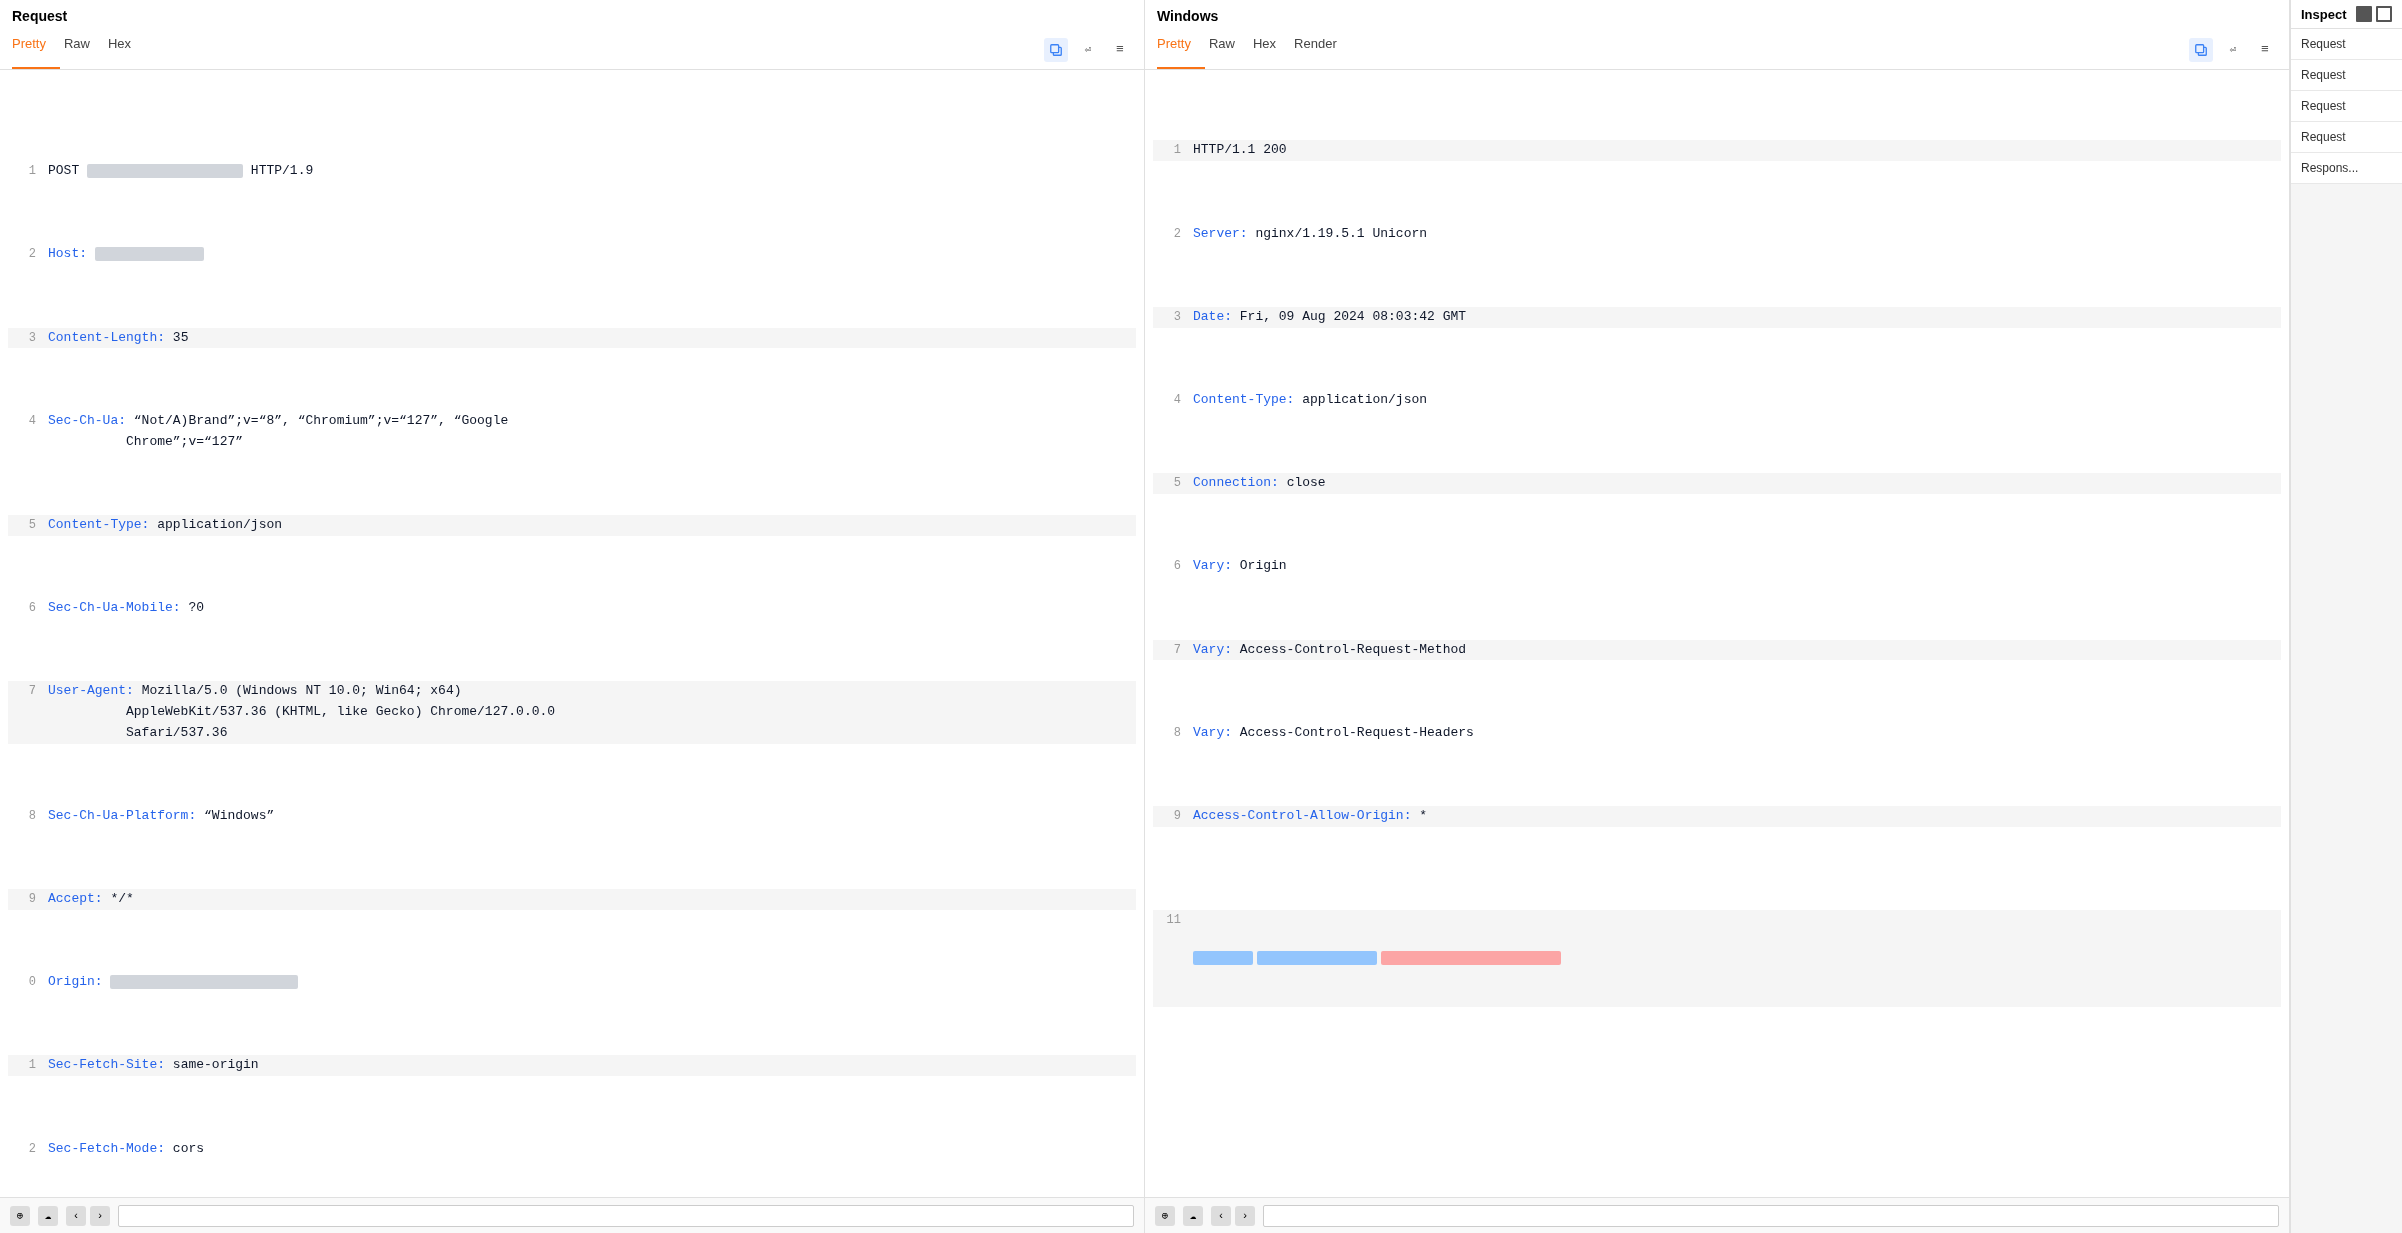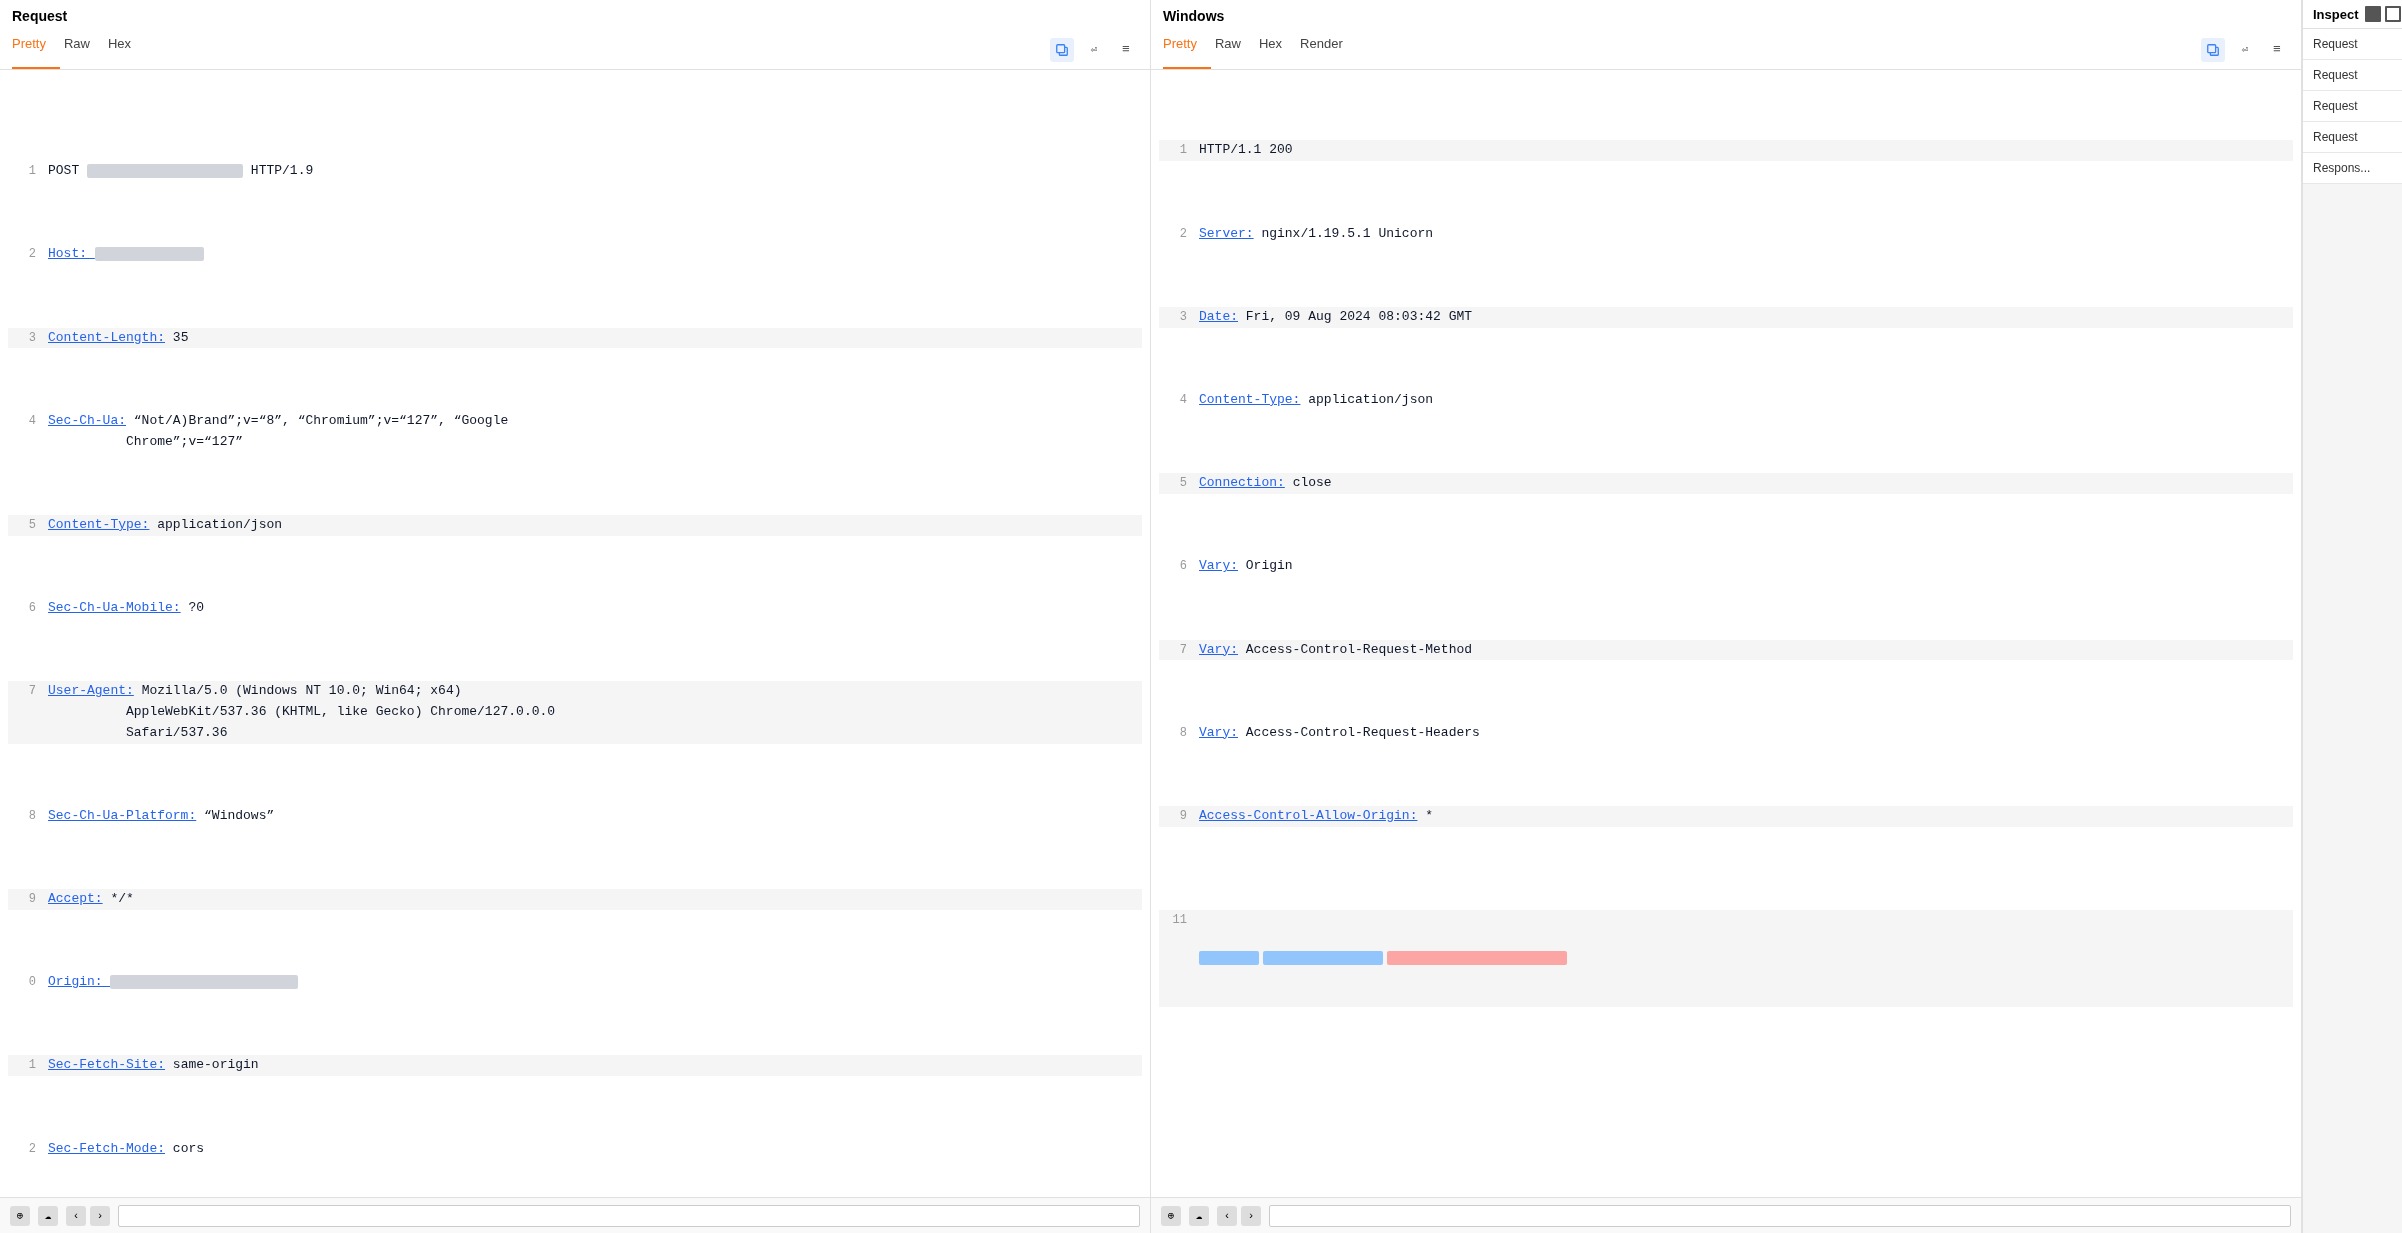--- a/index.html
+++ b/index.html
@@ -120,21 +120,21 @@
     .line-content {
       flex: 1;
       white-space: pre-wrap;
       word-break: break-all;
     }
 
     .line.highlighted {
       background: #f5f5f5;
     }
 
-    .key { color: #2563eb; text-decoration: underline; }
+    .key { color: #2563eb; }
     .plain-text { color: #0f172a; }
     .redacted {
       display: inline-block;
       background: #d1d5db;
       color: transparent;
       border-radius: 2px;
       min-width: 80px;
       height: 14px;
       vertical-align: middle;
     }
@@ -171,21 +171,21 @@
       flex: 1;
       height: 22px;
       border: 1px solid #ccc;
       border-radius: 2px;
       padding: 0 6px;
       font-size: 12px;
     }
 
     
     .inspect-panel {
-      width: 100px;
+      width: 112px;
       background: #f5f5f5;
       border-left: 1px solid #e0e0e0;
       display: flex;
       flex-direction: column;
       overflow: hidden;
     }
 
     .inspect-header {
       padding: 6px 10px;
       font-family: Arial, sans-serif;

